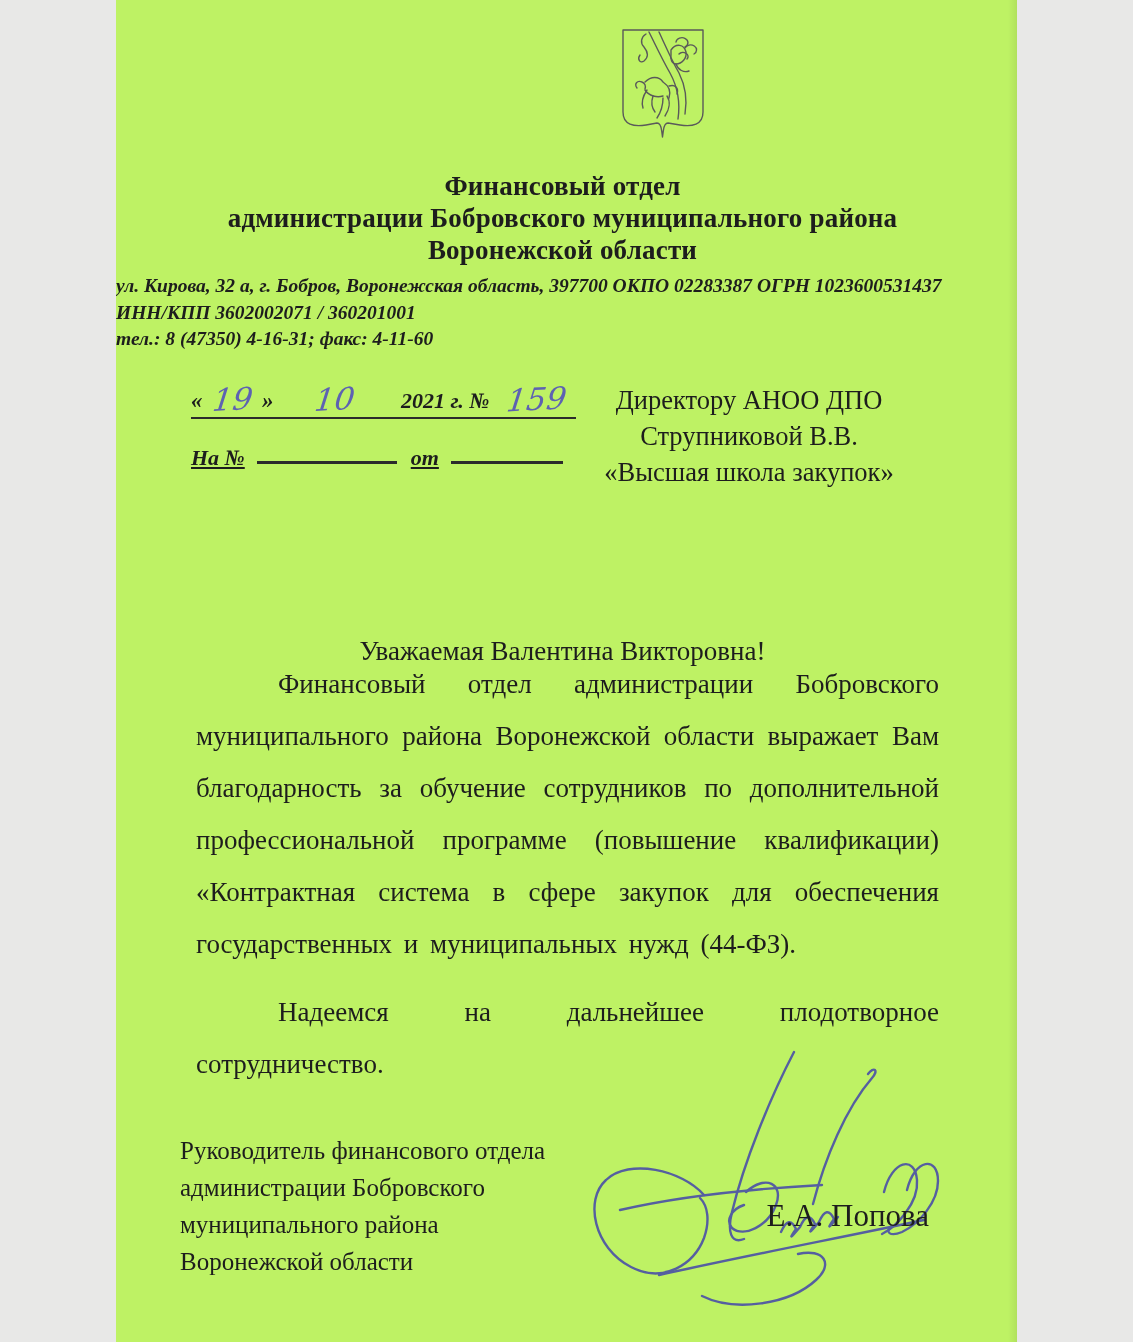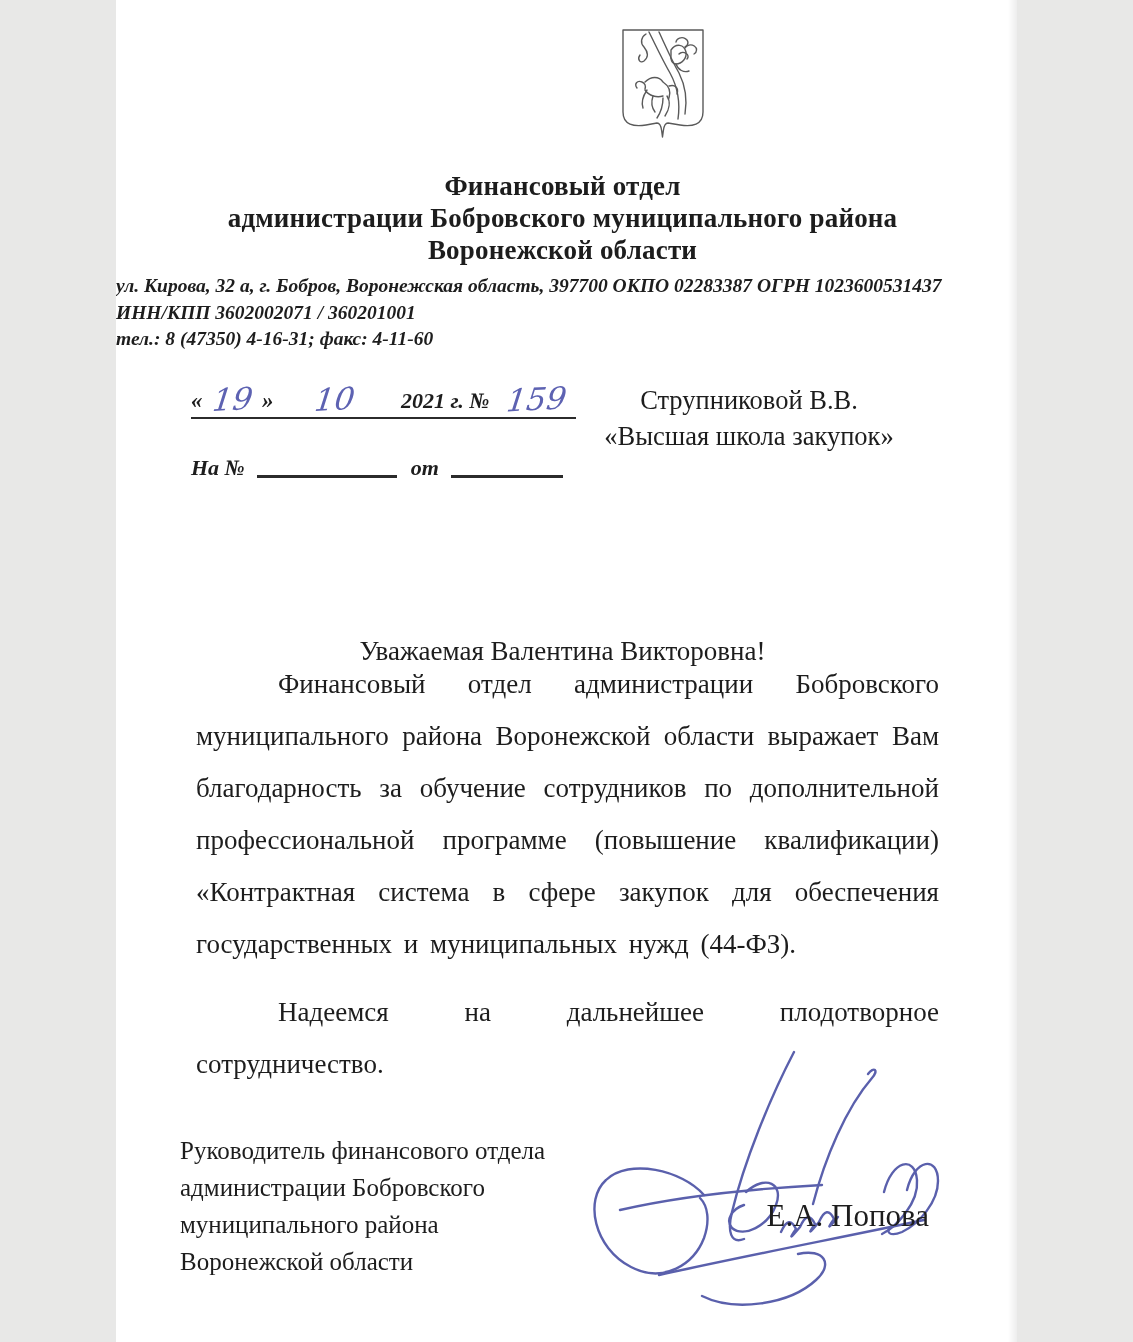--- a/index.html
+++ b/index.html
@@ -1,19 +1,19 @@
 <!DOCTYPE html>
 <html><head>
 <meta charset="utf-8">
 <style>
   html,body { margin:0; padding:0; background:#e8e8e7; }
   .page {
     position:relative;
     width:901px; height:1342px;
-    background:#ffffff;
+    background:#bef264;
     font-family:"Liberation Serif", serif;
     color:#1d1d1d;
     overflow:hidden;
     margin:0 auto;
   }
   .page::after {
     content:'';
     position:absolute; top:0; right:0; width:9px; height:100%;
     background:linear-gradient(to right, rgba(0,0,0,0), rgba(0,0,0,0.07));
     pointer-events:none;
@@ -46,21 +46,21 @@
   .hw {
     font-family:"DejaVu Serif", serif;
     font-style:italic; font-weight:normal;
     color:#5d62b2; font-size:31px; line-height:1;
     display:inline-block; transform:skewX(-10deg) rotate(-3deg);
     position:relative; top:2px;
   }
   .hw-day { margin:0 6px; }
   .hw-month { margin:0 42px 0 38px; }
   .hw-num { margin-left:14px; }
-  .ref-line2 { margin-top:36px; display:flex; align-items:center; }
+  .ref-line2 { margin-top:26px; display:flex; align-items:flex-start;text-decoration:underline; }
   .blank-line { display:inline-block; border-bottom:3px solid #2b2b2b; height:16px; }
   .blank1 { width:140px; margin:0 14px 0 12px; }
   .blank2 { width:112px; margin-left:12px; }
 
   .recipient { width:420px; text-align:center; font-size:26.5px; line-height:36px; }
 
   
   .salutation {
     position:absolute; top:592px; left:0; right:8px;
     text-align:center; font-size:27px;margin-top:44px;
@@ -136,20 +136,21 @@
         <span class="hw hw-num">159</span>
       </div>
       <div class="ref-line2">
         <span>На №</span>
         <span class="blank-line blank1"></span>
         <span>от</span>
         <span class="blank-line blank2"></span>
       </div>
     </div>
     <div class="recipient">
+      <div>Директору АНОО ДПО</div>
       <div>Струпниковой В.В.</div>
       <div>«Высшая школа закупок»</div>
     </div>
   </div>
 
   <div class="salutation">Уважаемая Валентина Викторовна!</div>
 
   <div class="body-text">
     <p>Финансовый отдел администрации Бобровского муниципального района Воронежской области выражает Вам благодарность за обучение сотрудников по дополнительной профессиональной программе (повышение квалификации) «Контрактная система в сфере закупок для обеспечения государственных и муниципальных нужд (44-ФЗ).</p>
     <p>Надеемся на дальнейшее плодотворное сотрудничество.</p>

